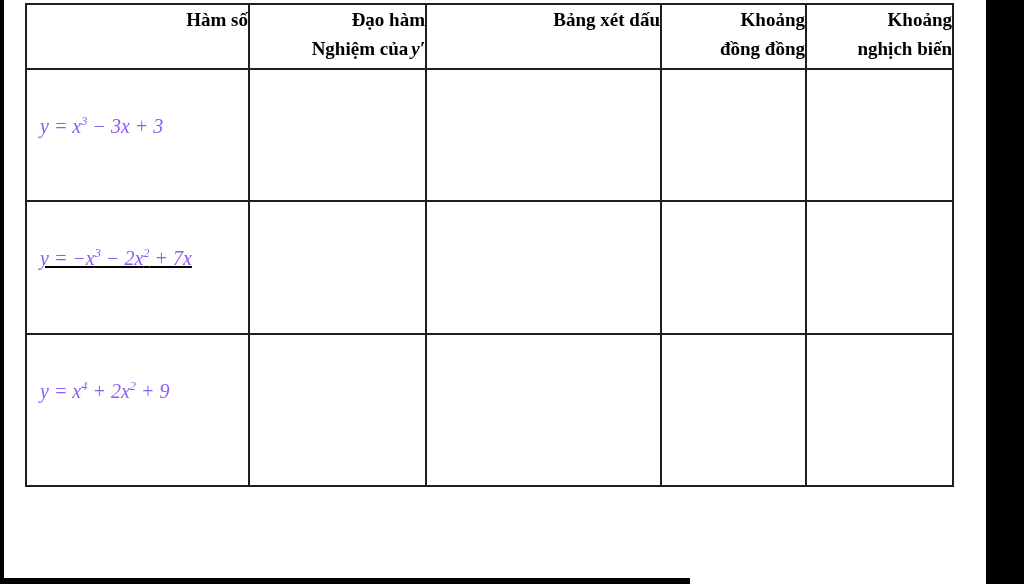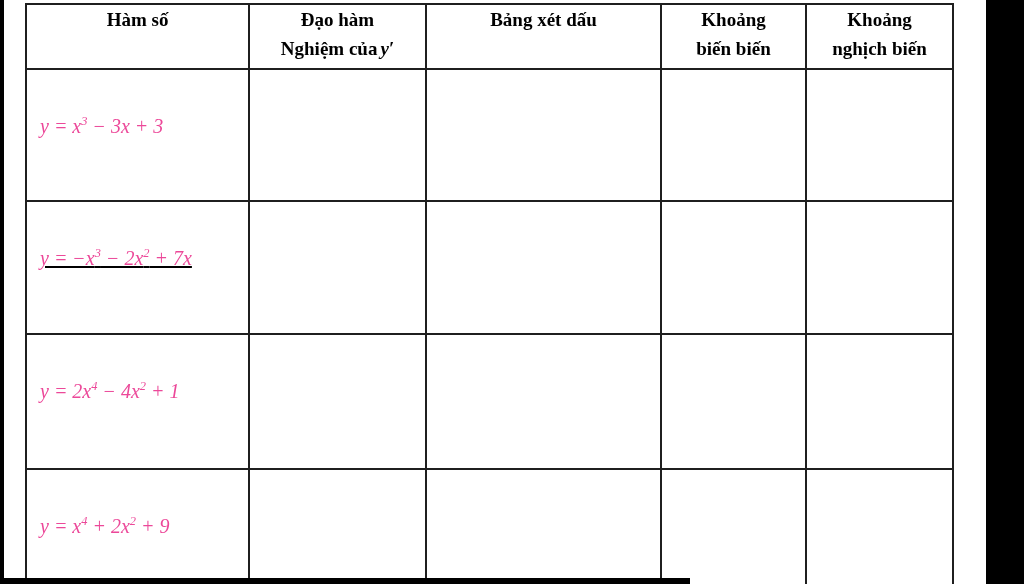--- a/index.html
+++ b/index.html
@@ -37,21 +37,21 @@
   }
   table.worksheet th,
   table.worksheet td {
     border: 2px solid #1f1f1f;
     padding: 0;
     background: #ffffff;
   }
   th.hdr {
     height: 63px;
     vertical-align: top;
-    text-align: center;
+    text-align: right;
     font-weight: bold;
     font-size: 19px;
     line-height: 29px;
     padding-top: 4px;
     font-family: "Liberation Serif", "DejaVu Serif", serif;
   }
   th.hdr .hline { display: block; }
   .yprime {
     font-style: italic;
     font-weight: bold;
@@ -64,21 +64,21 @@
   td.r2 { height: 131px; text-decoration: underline; }
   td.r3 { height: 133px; }
   td.r4 { height: 150px; }
   .math {
     display: block;
     font-family: "Liberation Serif", "DejaVu Serif", serif;
     font-style: italic;
     font-size: 20px;
     padding: 45px 4px 0 13px;
     white-space: nowrap;
-    color: #ec4899;
+    color: #8b5cf6;
   }
   .math sup {
     font-size: 0.62em;
     font-style: italic;
     line-height: 0;
   }
 </style>
 </head>
 <body>
 
@@ -102,21 +102,21 @@
       </th>
       <th class="hdr">
         <span class="hline">Đạo hàm</span>
         <span class="hline"><span>Nghiệm của</span><span class="yprime">y′</span></span>
       </th>
       <th class="hdr">
         <span class="hline">Bảng xét dấu</span>
       </th>
       <th class="hdr">
         <span class="hline">Khoảng</span>
-        <span class="hline">biến biến</span>
+        <span class="hline">đồng đồng</span>
       </th>
       <th class="hdr">
         <span class="hline">Khoảng</span>
         <span class="hline">nghịch biến</span>
       </th>
     </tr>
 
     <tr>
       <td class="fn-cell r1">
         <span class="math">y = x<sup>3</sup> − 3x + 3</span>
@@ -130,29 +130,20 @@
     <tr>
       <td class="fn-cell r2">
         <span class="math">y = −x<sup>3</sup> − 2x<sup>2</sup> + 7x</span>
       </td>
       <td class="r2"></td>
       <td class="r2"></td>
       <td class="r2"></td>
       <td class="r2"></td>
     </tr>
 
-    <tr>
-      <td class="fn-cell r3">
-        <span class="math">y = 2x<sup>4</sup> − 4x<sup>2</sup> + 1</span>
-      </td>
-      <td class="r3"></td>
-      <td class="r3"></td>
-      <td class="r3"></td>
-      <td class="r3"></td>
-    </tr>
 
     <tr>
       <td class="fn-cell r4">
         <span class="math">y = x<sup>4</sup> + 2x<sup>2</sup> + 9</span>
       </td>
       <td class="r4"></td>
       <td class="r4"></td>
       <td class="r4"></td>
       <td class="r4"></td>
     </tr>

